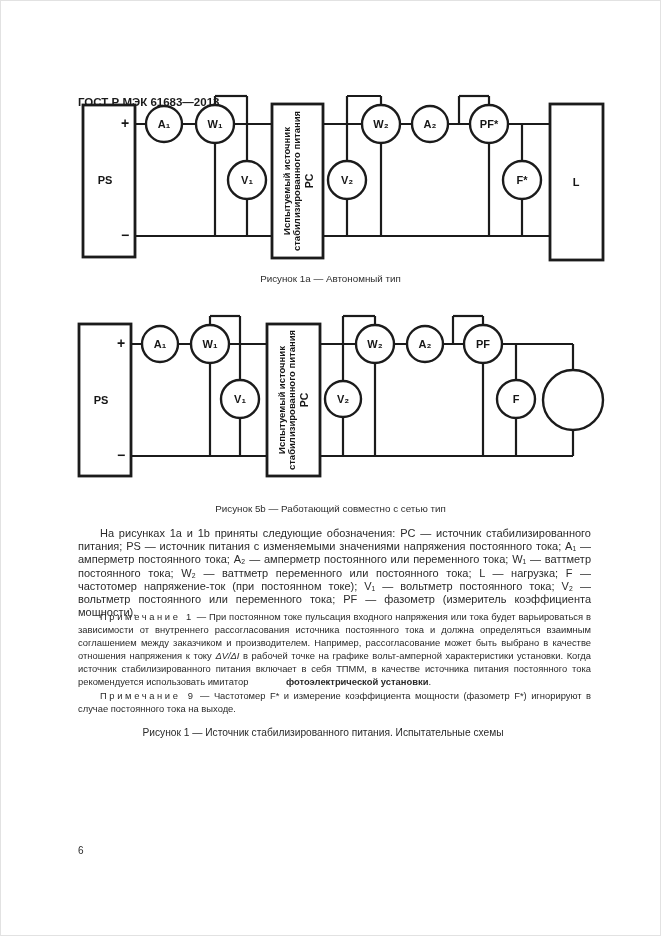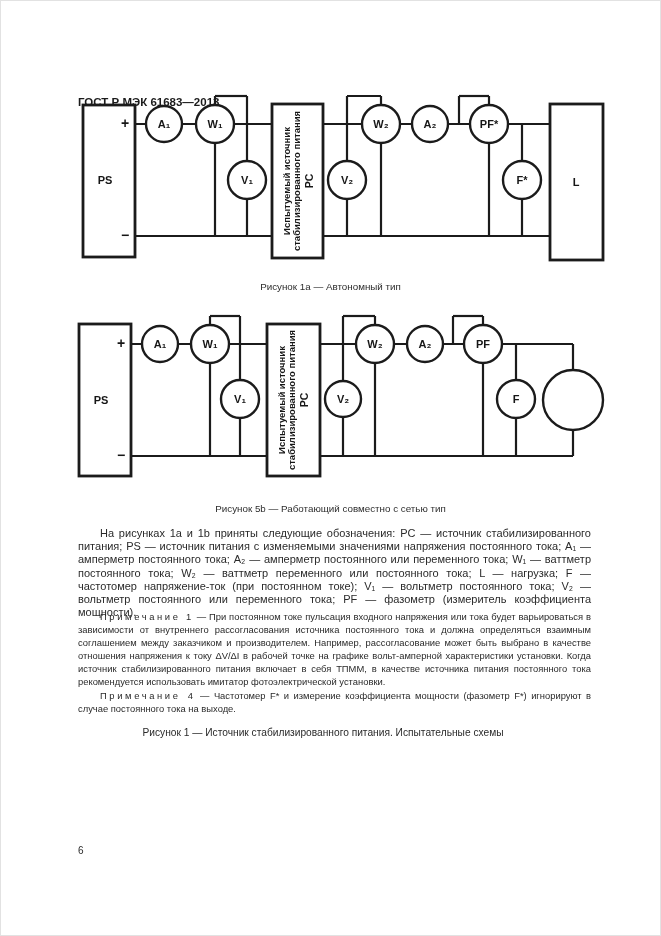--- a/index.html
+++ b/index.html
@@ -23,22 +23,22 @@
   .caption{position:absolute;left:0;width:661px;text-align:center;font-size:9.8px;color:#2d2d2d;}
   .legend{
     position:absolute;left:78px;width:513px;font-size:11px;line-height:13.2px;
     text-align:justify;text-indent:22px;color:#2a2a2a;
   }
   .note{
     position:absolute;left:78px;width:513px;font-size:9.4px;line-height:13px;
     text-align:justify;text-indent:22px;color:#2a2a2a;
   }
   .note-label{letter-spacing:0.28em;}
-  .bold{font-weight:normal;}
-  .italic{margin-top:24px;}
+  .bold{font-weight:bold;margin-left:35px;}
+  .italic{font-style:italic;margin-top:24px;}
   .fig-caption{position:absolute;left:0;width:646px;text-align:center;font-size:10.2px;color:#2a2a2a;}
   .page-number{position:absolute;top:845px;left:78px;font-size:10px;color:#2a2a2a;}
 </style>
 </head>
 <body>
 
 <div class="page-border"></div>
 
 <div class="doc-header">ГОСТ Р МЭК 61683—2013</div>
 
@@ -78,21 +78,21 @@
   <text class="rot" transform="translate(296,93) rotate(-90)" text-anchor="middle" dominant-baseline="central">стабилизированного питания</text>
   <text class="rot-pc" transform="translate(309,93) rotate(-90)" text-anchor="middle" dominant-baseline="central">PC</text>
   <text class="lbl" x="347" y="92" text-anchor="middle" dominant-baseline="central">V₂</text>
   <text class="lbl" x="381" y="36" text-anchor="middle" dominant-baseline="central">W₂</text>
   <text class="lbl" x="430" y="36" text-anchor="middle" dominant-baseline="central">A₂</text>
   <text class="lbl" x="489" y="36" text-anchor="middle" dominant-baseline="central">PF*</text>
   <text class="lbl" x="522" y="92" text-anchor="middle" dominant-baseline="central">F*</text>
   <text class="lbl" x="576" y="94" text-anchor="middle" dominant-baseline="central">L</text>
 </svg>
 
-<div class="caption" style="top:281px">Рисунок 1a — Автономный тип</div>
+<div class="caption" style="top:273px">Рисунок 1a — Автономный тип</div>
 
 <svg class="diagram" style="top:308px" width="661" height="185" viewBox="0 0 661 185">
   <g>
     <line class="wire" x1="131" y1="36" x2="573" y2="36"></line>
     <line class="wire" x1="131" y1="148" x2="573" y2="148"></line>
     <line class="wire" x1="573" y1="36" x2="573" y2="148"></line>
     <line class="wire" x1="210" y1="8" x2="210" y2="148"></line>
     <line class="wire" x1="210" y1="8" x2="240" y2="8"></line>
     <line class="wire" x1="240" y1="8" x2="240" y2="148"></line>
     <line class="wire" x1="343" y1="8" x2="343" y2="148"></line>
@@ -132,18 +132,18 @@
 
 <div class="caption" style="top:503px">Рисунок 5b — Работающий совместно с сетью тип</div>
 
 <div class="legend" style="top:527px">На рисунках 1a и 1b приняты следующие обозначения: PC — источник стабилизированного питания; PS — источник питания с изменяемыми значениями напряжения постоянного тока; A₁ — амперметр постоянного тока; A₂ — амперметр постоянного или переменного тока; W₁ — ваттметр постоянного тока; W₂ — ваттметр переменного или постоянного тока; L — нагрузка; F — частотомер напряжение-ток (при постоянном токе); V₁ — вольтметр постоянного тока; V₂ — вольтметр постоянного или переменного тока; PF — фазометр (измеритель коэффициента мощности).</div>
 
 <div class="note" style="top:610px">
   <span class="note-label">Примечание 1</span><span> — При постоянном токе пульсация входного напряжения или тока будет варьироваться в зависимости от внутреннего рассогласования источника постоянного тока и должна определяться взаимным соглашением между заказчиком и производителем. Например, рассогласование может быть выбрано в качестве отношения напряжения к току </span><span class="italic">ΔV/ΔI</span><span> в рабочей точке на графике вольт-амперной характеристики установки. Когда источник стабилизированного питания включает в себя ТПММ, в качестве источника питания постоянного тока рекомендуется использовать имитатор </span><span class="bold">фотоэлектрической установки</span><span>.</span>
 </div>
 
 <div class="note" style="top:689px">
-  <span class="note-label">Примечание 4</span><span> — Частотомер F* и измерение коэффициента мощности (фазометр F*) игнорируют в случае постоянного тока на выходе.</span>
+  <span class="note-label">Примечание 9</span><span> — Частотомер F* и измерение коэффициента мощности (фазометр F*) игнорируют в случае постоянного тока на выходе.</span>
 </div>
 
 <div class="fig-caption" style="top:727px">Рисунок 1 — Источник стабилизированного питания. Испытательные схемы</div>
 
 <div class="page-number">6</div>
 
 </body></html>

